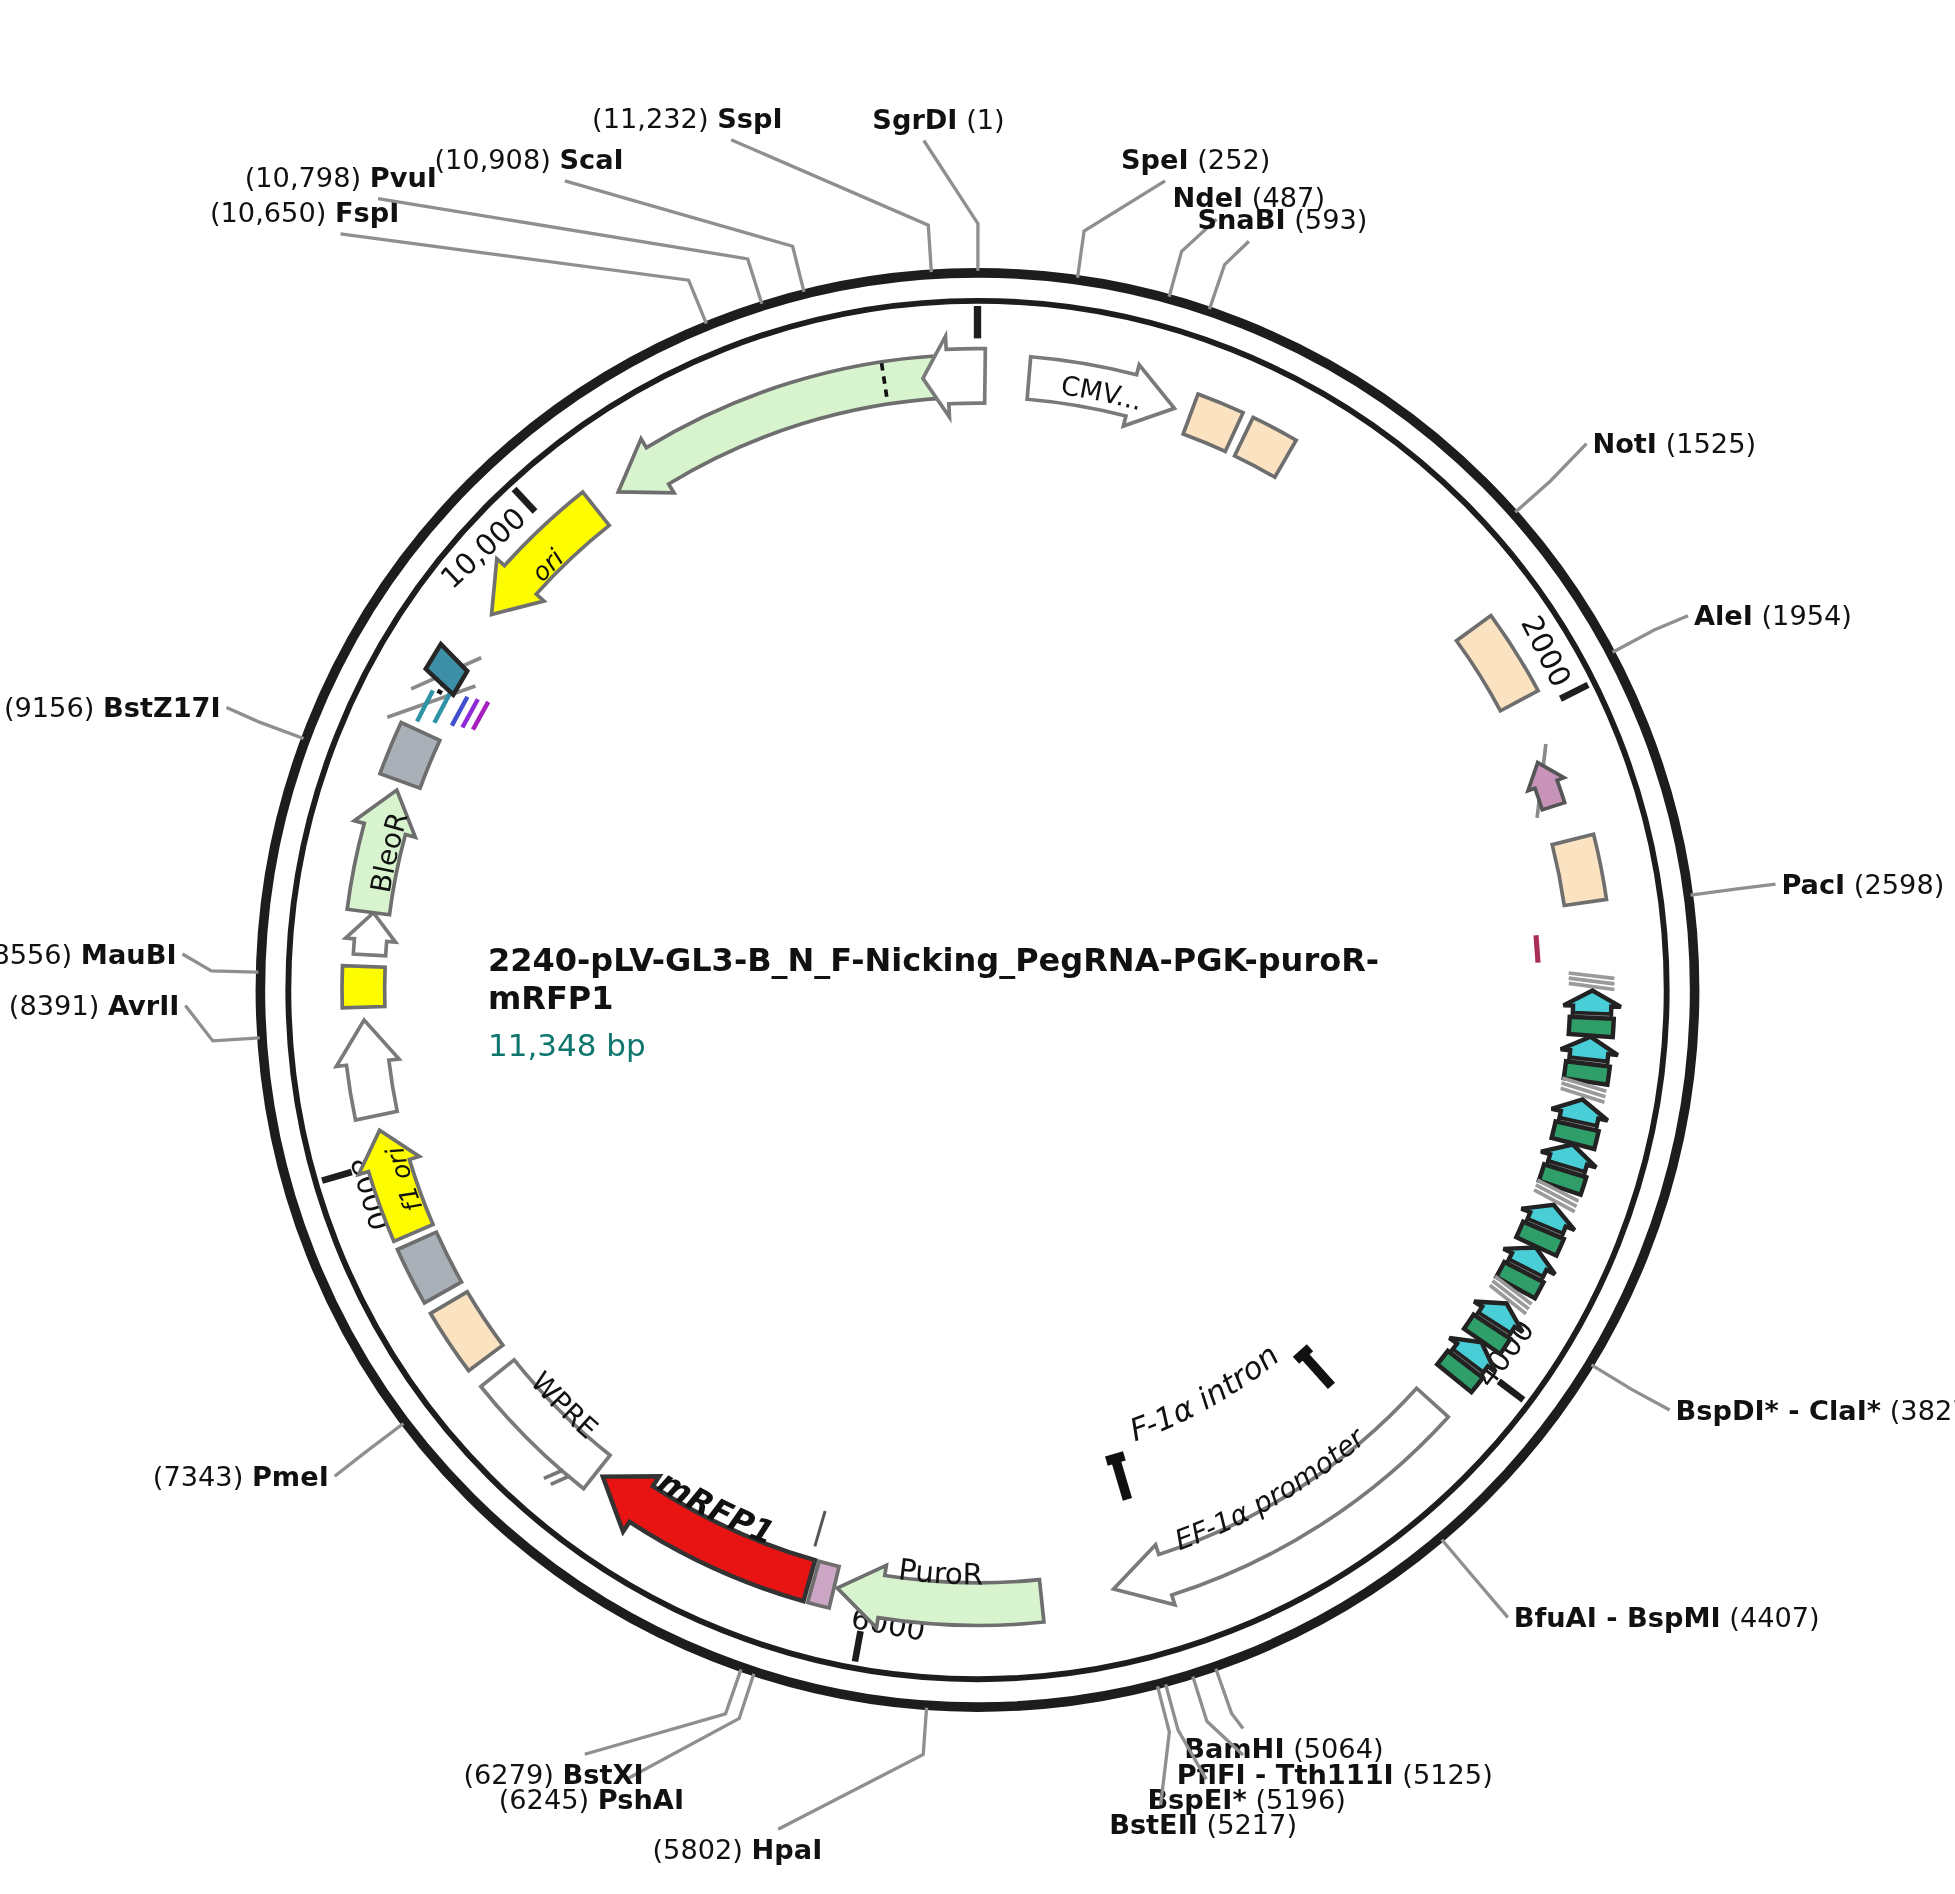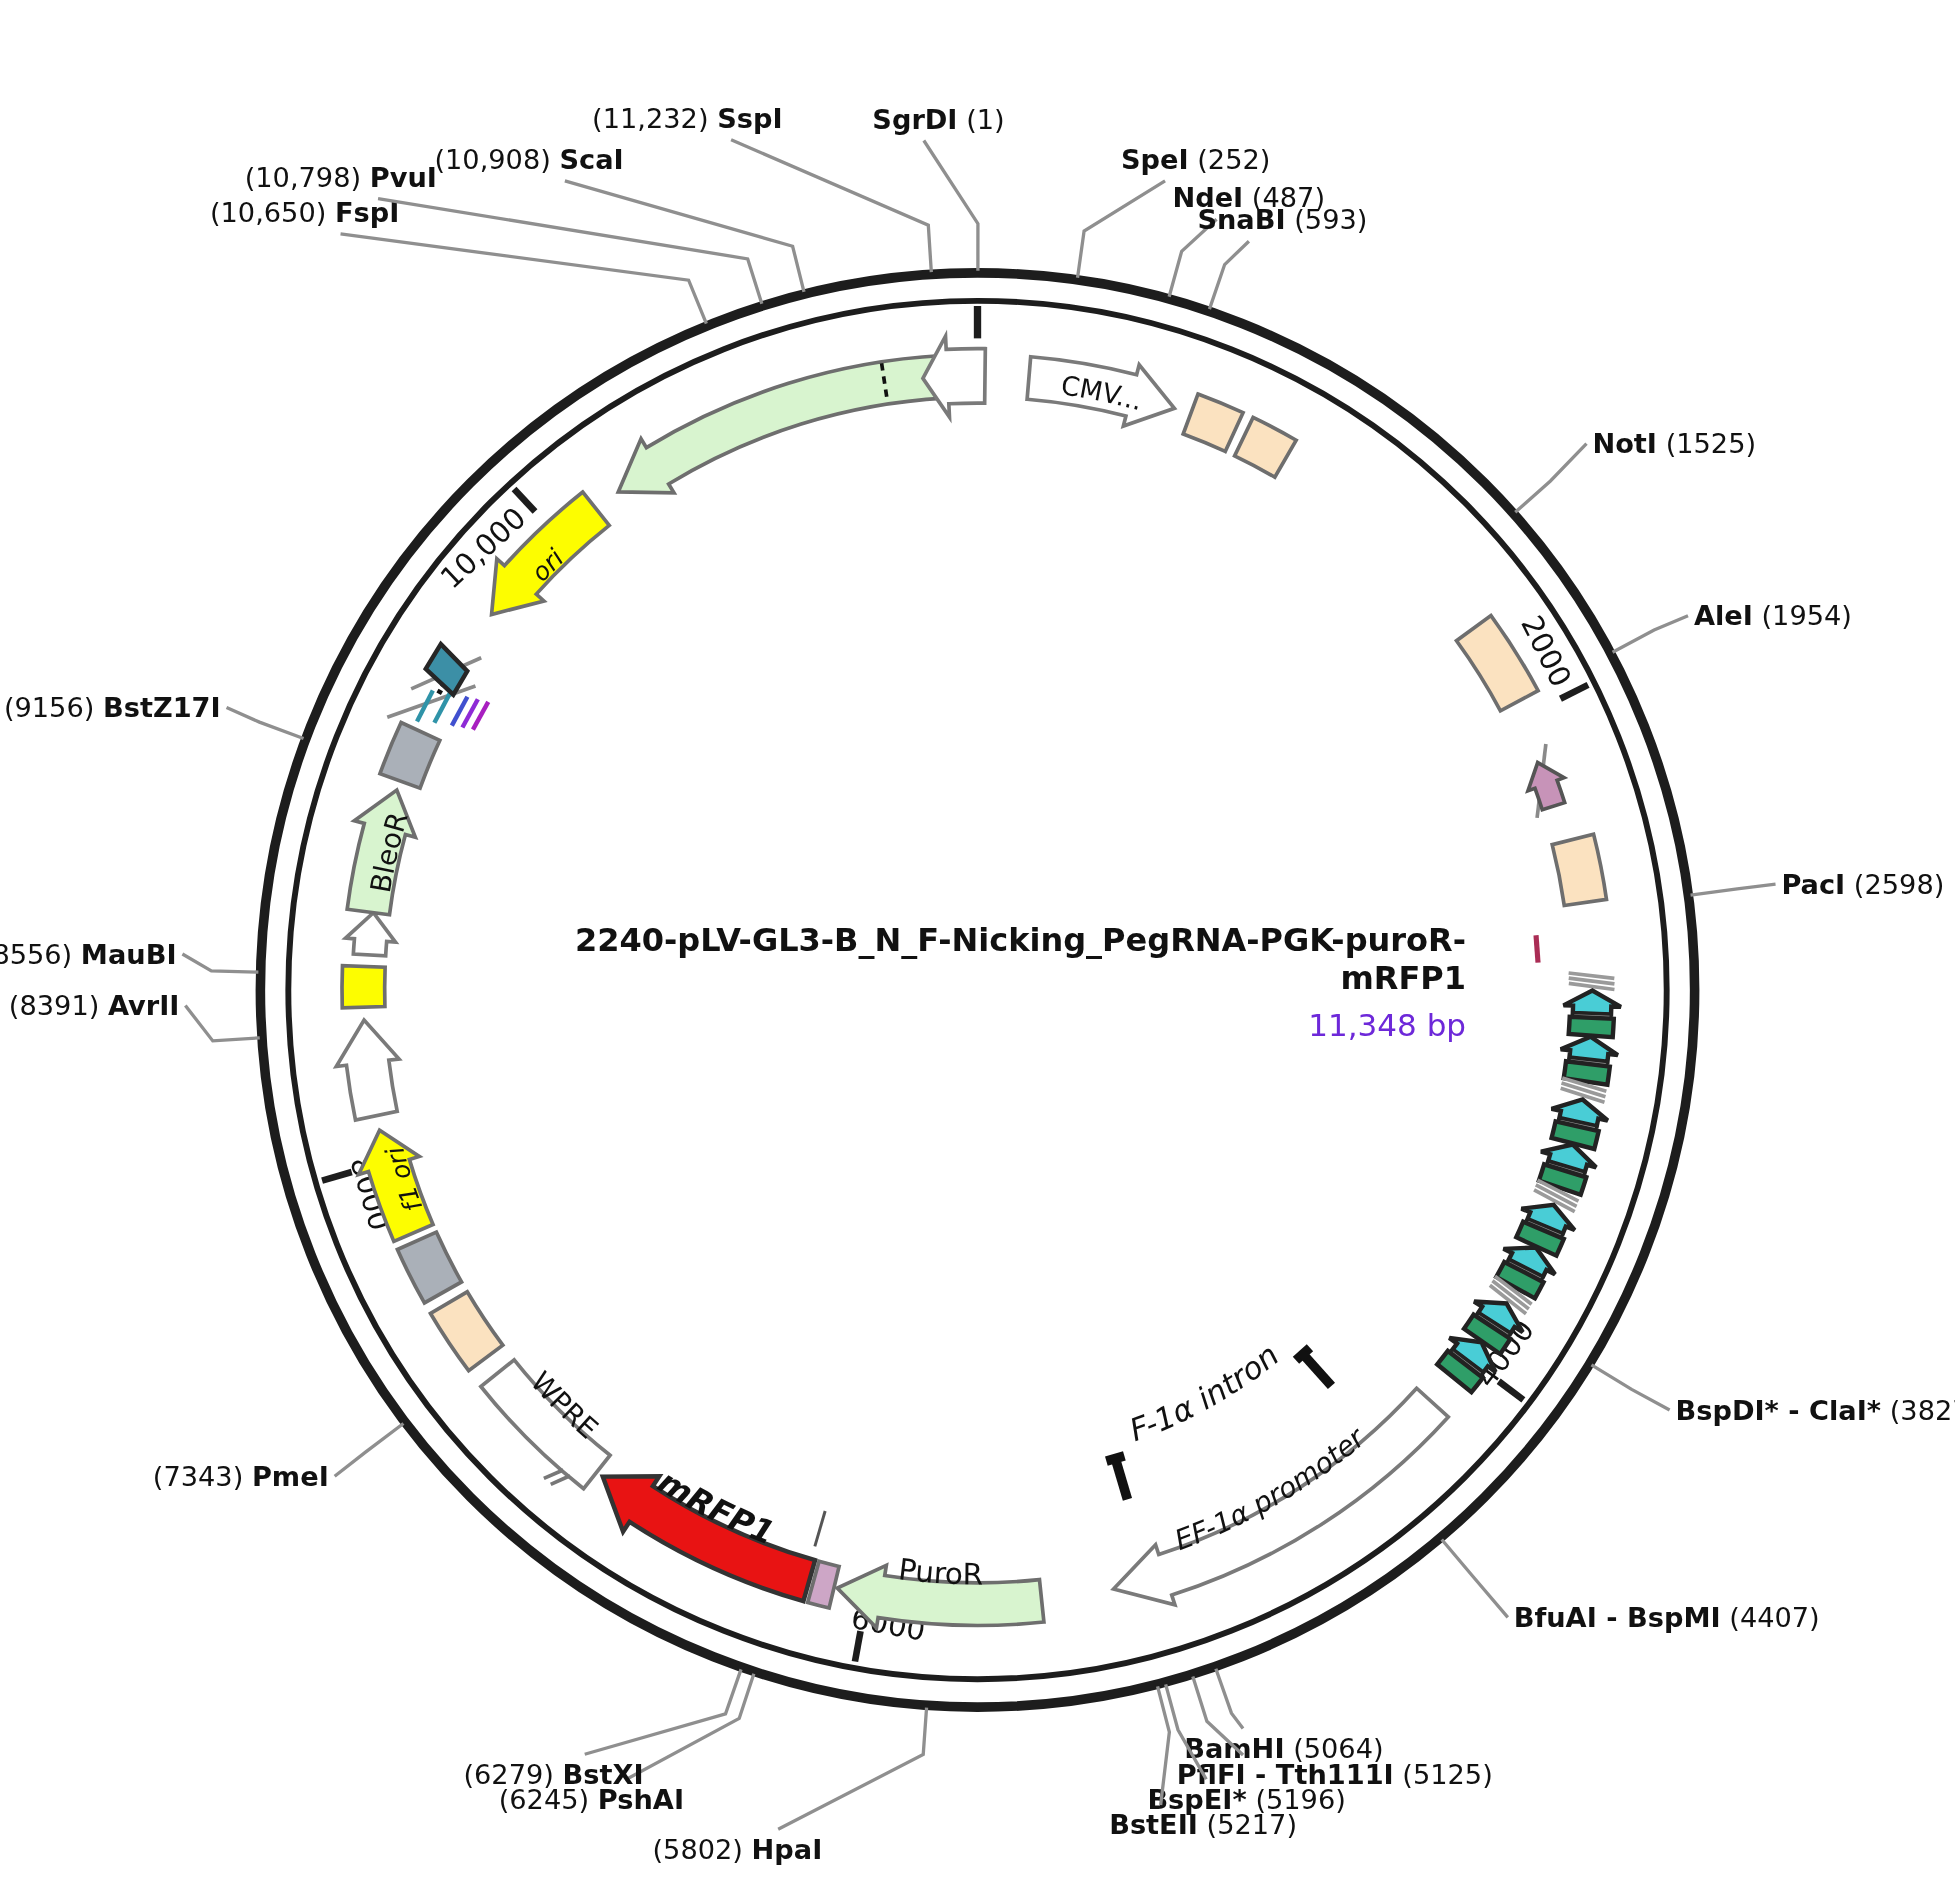--- a/index.html
+++ b/index.html
@@ -1,21 +1,21 @@
 <!DOCTYPE html>
 <html style="font-size:11.8px"><head>
 <meta charset="utf-8">
 <style>
   html,body{margin:0;padding:0;background:#fff;}
   body{width:1955px;height:1894px;position:relative;font-family:"DejaVu Sans","Liberation Sans",sans-serif;}
   #stage{position:absolute;inset:0;}
   svg{position:absolute;left:0;top:0;}
-  .title-block{position:absolute;left:488px;top:921px;width:978px;text-align:right;pointer-events:none;}
+  .title-block{position:absolute;left:488px;top:941px;width:978px;text-align:left;pointer-events:none;}
   .title-name{font-size:32px;font-weight:700;color:#111;letter-spacing:0px;}
-  .title-size{font-size:31px;color:#6d28d9;margin-top:10.3px;}
+  .title-size{font-size:31px;color:#0f766e;margin-top:10.3px;}
   text{fill:#111;}
 </style>
 </head>
 <body>
 
 <div id="stage">
   <svg id="map" width="1955" height="1894" viewBox="0 0 2658 2575">
       <defs>
         <path id="lp0" d="M 1397.45 530.87 A 818 818 0 0 1 1591.26 571.18" fill="none"></path>
         <path id="lp1" d="M 1508.45 2135.87 A 810 810 0 0 0 1929.05 1890.09" fill="none"></path>

